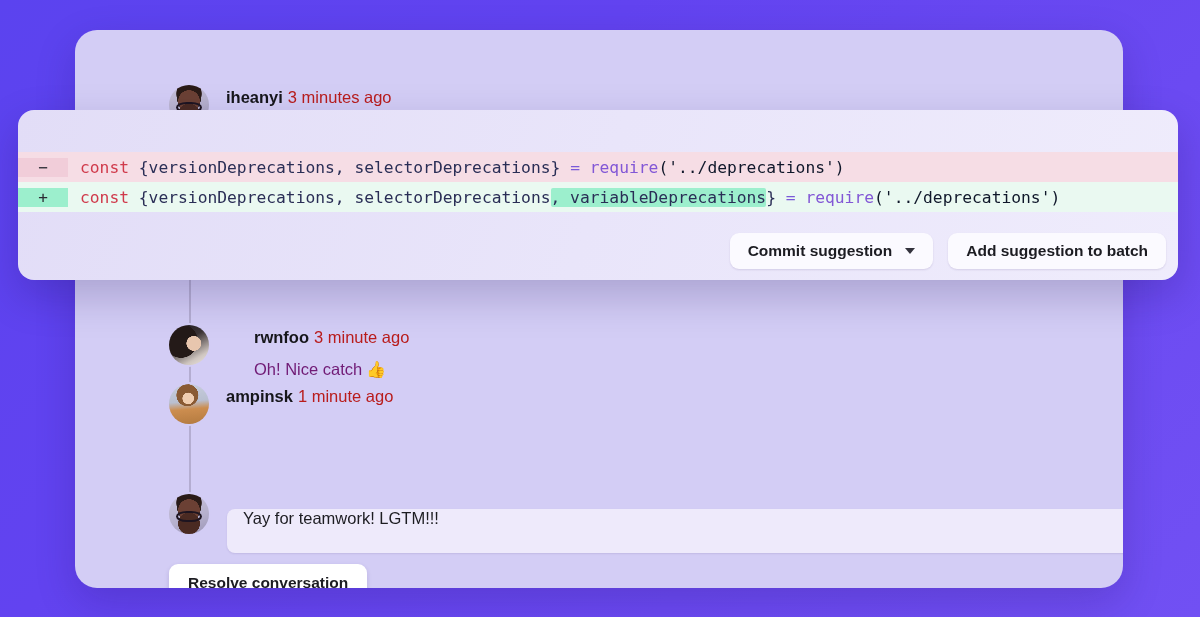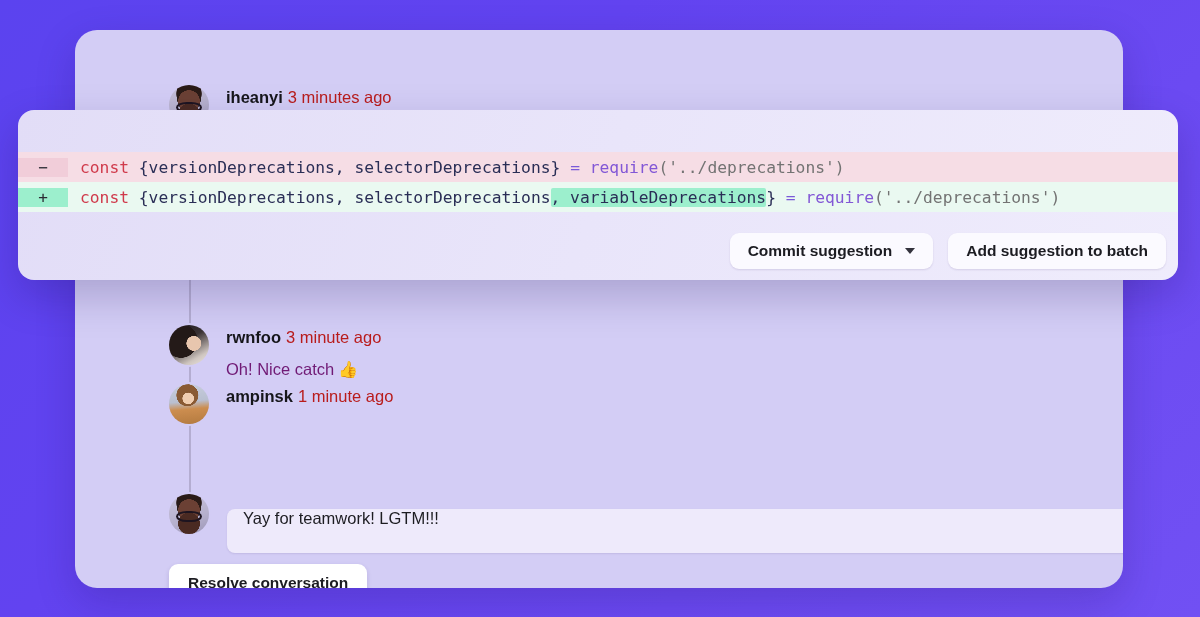--- a/index.html
+++ b/index.html
@@ -148,21 +148,21 @@
   }
   .diff-del .diff-marker { background: #f1cdd9; }
   .diff-add .diff-marker { background: #9cefcd; }
 
   .diff-code { padding-left: 12px; }
 
   .tok-kw   { color: #d03a4b; }
   .tok-plain{ color: #2a2e56; }
   .tok-op   { color: #7a5ad8; }
   .tok-fn   { color: #8257d6; }
-  .tok-str  { color: #737373; }
+  .tok-str  { color: #0f172a; }
   .tok-hl   { background: #9cefcd; border-radius: 2px; }
 
   #suggestion-actions {
     position: absolute;
     right: 12px;
     bottom: 11px;
     display: flex;
     gap: 15px;
   }
 
@@ -237,21 +237,21 @@
 
   <div class="comment-row" style="left:94px; top:55px;">
     <div class="avatar avatar-iheanyi"></div>
     <div class="comment-body">
       <div class="meta-line">
         <span class="author">iheanyi</span><span class="timestamp">3 minutes ago</span>
       </div>
     </div>
   </div>
 
-  <div class="comment-row" style="left:94px; top:295px;">
+  <div class="comment-row" style="left:94px; top:295px;gap:28px;">
     <div class="avatar avatar-rwnfoo"></div>
     <div class="comment-body">
       <div class="meta-line">
         <span class="author">rwnfoo</span><span class="timestamp">3 minute ago</span>
       </div>
       <div class="comment-text">
         <span>Oh! Nice catch</span>
         <span class="emoji">👍</span>
       </div>
     </div>

